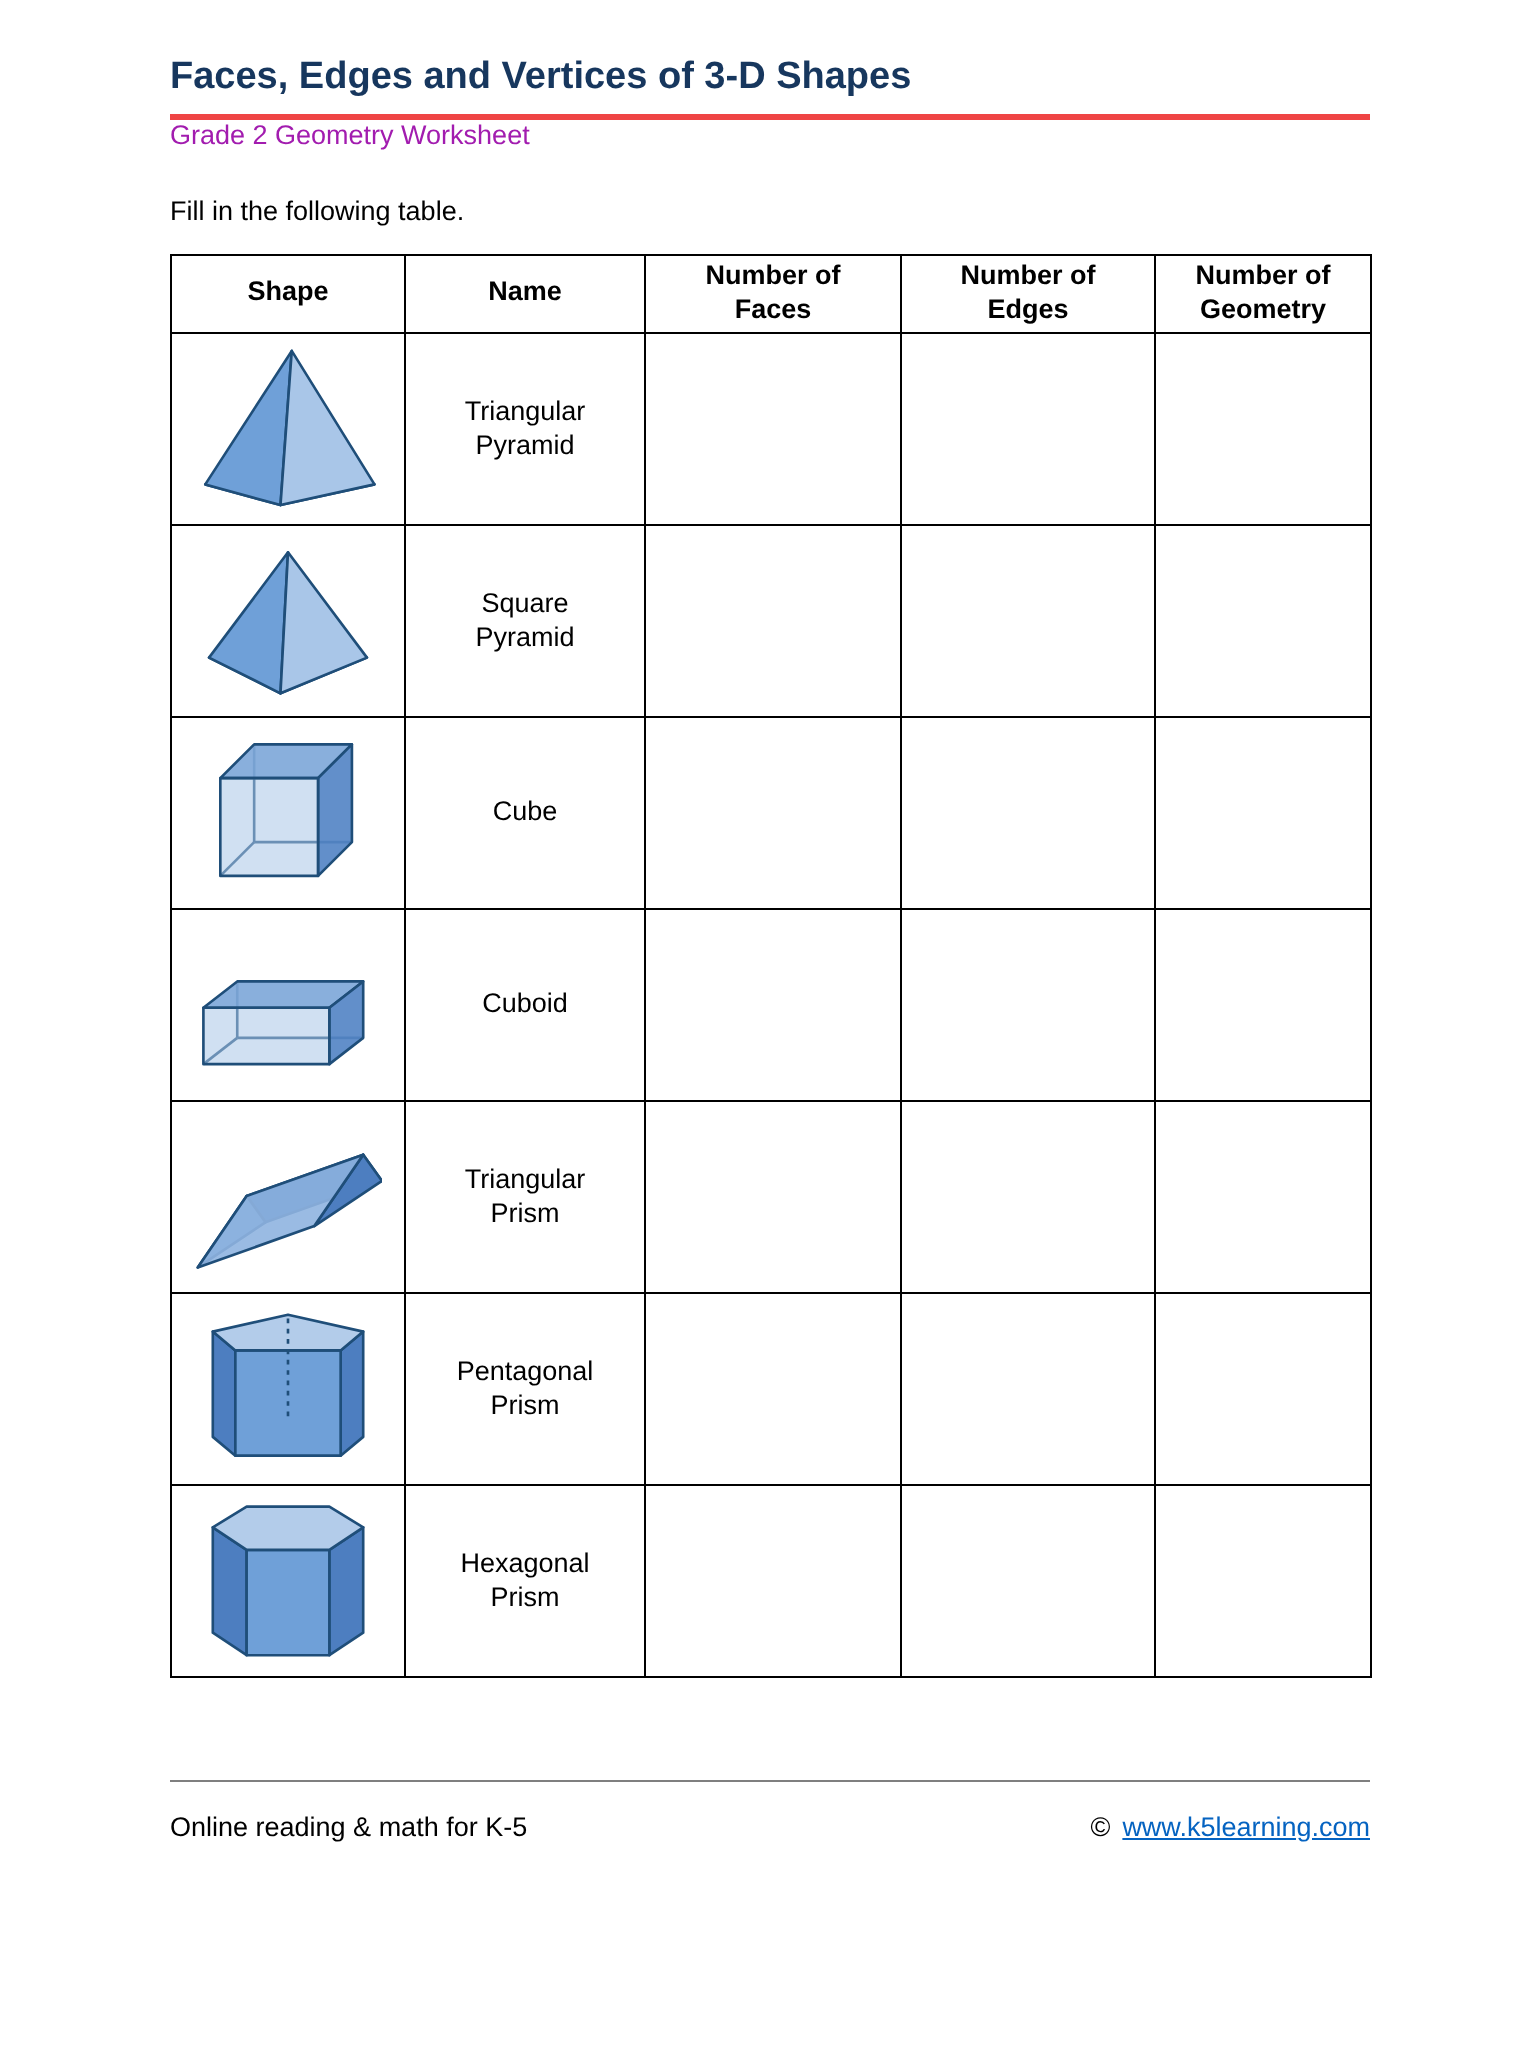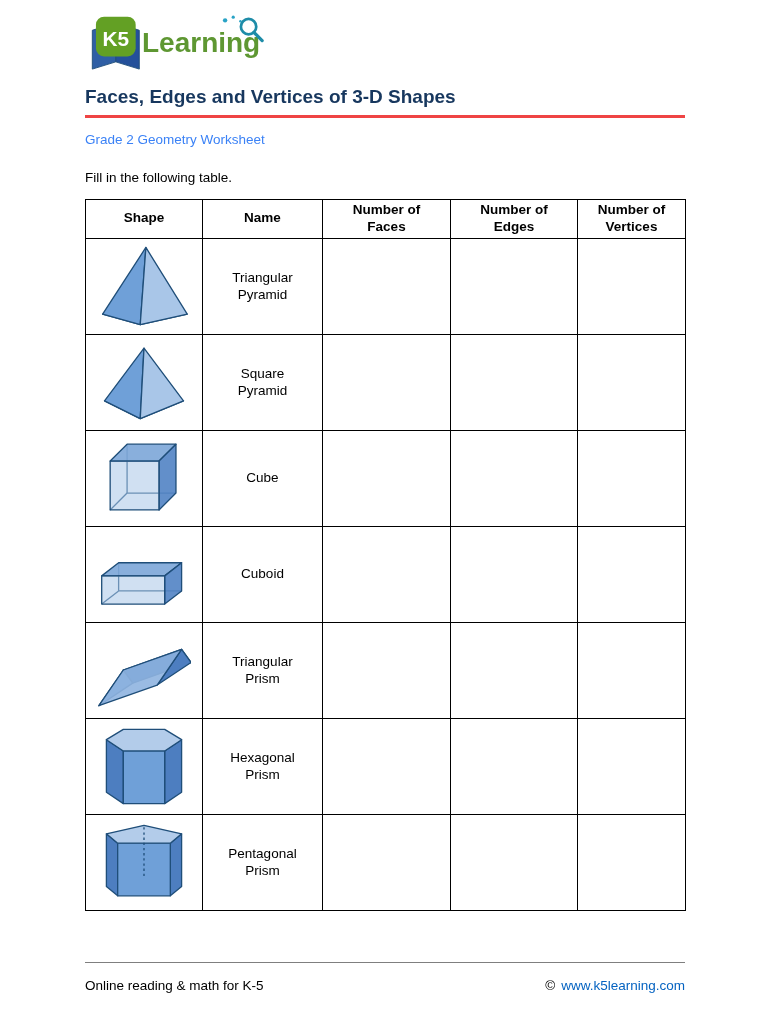--- a/index.html
+++ b/index.html
@@ -20,23 +20,22 @@
   
   .title {
     font-size: 19px;
     font-weight: bold;
     color: #17375E;
     padding-bottom: 7px;
     border-bottom: 3px solid #ef4444;
     margin-top: 16px;
   }
   .subtitle {
-    color: #3b82f6;
-    font-size: 13.5px;
-    margin-top: 14px;
+    color: #a21caf;
+    font-size: 13.5px;
   }
   .instruction {
     font-weight: normal;
     font-size: 13.5px;
     margin: 23px 0 14px 0;
   }
 
   
   table.worksheet {
     border-collapse: collapse;
@@ -64,72 +63,57 @@
   .footer-line { border-top: 1px solid #7f7f7f; margin-top: 51px; }
   .footer-row {
     display: flex;
     justify-content: space-between;
     align-items: baseline;
     padding-top: 15px;
     font-size: 13.5px;
   }
   .site-link {
     color: #0563C1;
+    text-decoration: underline;
     cursor: pointer;
     margin-left: 6px;
   }
 
   
   .shape-cell polygon, .shape-cell line, .shape-cell path {
     stroke: #1F4E79;
     stroke-width: 1.4;
     stroke-linejoin: round;
   }
 </style>
 </head>
 <body>
 
 <div class="page">
 
-  <div class="logo-wrap">
-    <svg class="logo-svg" width="218" height="56" viewBox="0 0 240 62">
-      <path d="M3,18 L29,10 L29,53 L3,61 Z" fill="#2F5FA5" stroke="#1F4E79" stroke-width="1"></path>
-      <path d="M55,18 L29,10 L29,53 L55,61 Z" fill="#24509A" stroke="#1F4E79" stroke-width="1"></path>
-      <rect x="7" y="3" width="44" height="44" rx="9" fill="#63A024"></rect>
-      <text x="29" y="35" text-anchor="middle" font-family="Liberation Sans, sans-serif" font-size="23" font-weight="bold" fill="#ffffff">K5</text>
-      <text x="58" y="42" font-family="Liberation Sans, sans-serif" font-size="31" font-weight="bold" fill="#5E9732">Learning</text>
-      <circle cx="150" cy="7" r="2.4" fill="#29A3C6"></circle>
-      <circle cx="159" cy="3.5" r="1.8" fill="#29A3C6"></circle>
-      <circle cx="167" cy="8" r="1.4" fill="#29A3C6"></circle>
-      <g>
-        <circle cx="176" cy="14" r="8.5" fill="none" stroke="#1E8CA8" stroke-width="3"></circle>
-        <line x1="182" y1="20.5" x2="191" y2="29.5" stroke="#1E8CA8" stroke-width="3.6" stroke-linecap="round"></line>
-      </g>
-    </svg>
-  </div>
 
   <div class="title">Faces, Edges and Vertices of 3-D Shapes</div>
   <div class="subtitle">Grade 2 Geometry Worksheet</div>
   <div class="instruction">Fill in the following table.</div>
 
   <table class="worksheet">
     <colgroup>
       <col style="width:117px">
         <col style="width:120px">
         <col style="width:128px">
         <col style="width:127px">
         <col style="width:108px">
     </colgroup>
     <thead>
       <tr>
         <th>Shape</th>
         <th>Name</th>
         <th>Number of Faces</th>
         <th>Number of Edges</th>
-        <th>Number of Vertices</th>
+        <th>Number of Geometry</th>
       </tr>
     </thead>
     <tbody>
 
       <tr>
         <td class="shape-cell">
           <svg width="94" height="88" viewBox="0 0 100 92">
             <polygon points="6,76 46,87 96,76" fill="#3E6DB5"></polygon>
             <polygon points="52,5 6,76 46,87" fill="#6FA0D8"></polygon>
             <polygon points="52,5 46,87 96,76" fill="#A9C6E8"></polygon>
@@ -202,44 +186,44 @@
         <td class="name-cell">Triangular
 Prism</td>
         <td></td>
         <td></td>
         <td></td>
       </tr>
 
       <tr>
         <td class="shape-cell">
           <svg width="94" height="88" viewBox="0 0 100 92">
-            <polygon points="10,18 28,30 28,86 10,74" fill="#4D7EC0"></polygon>
-            <polygon points="90,18 72,30 72,86 90,74" fill="#4D7EC0"></polygon>
-            <polygon points="28,30 72,30 72,86 28,86" fill="#6FA0D8"></polygon>
-            <polygon points="10,18 28,7 72,7 90,18 72,30 28,30" fill="#B3CCEA"></polygon>
-          </svg>
-        </td>
-        <td class="name-cell">Hexagonal
-Prism</td>
-        <td></td>
-        <td></td>
-        <td></td>
-      </tr>
-
-      <tr>
-        <td class="shape-cell">
-          <svg width="94" height="88" viewBox="0 0 100 92">
             <polygon points="10,16 22,26 22,82 10,72" fill="#4D7EC0"></polygon>
             <polygon points="90,16 78,26 78,82 90,72" fill="#4D7EC0"></polygon>
             <polygon points="22,26 78,26 78,82 22,82" fill="#6FA0D8"></polygon>
             <polygon points="10,16 50,7 90,16 78,26 22,26" fill="#B3CCEA"></polygon>
             <line x1="50" y1="9" x2="50" y2="64" stroke-dasharray="2.5,3" stroke-width="1.1"></line>
           </svg>
         </td>
         <td class="name-cell">Pentagonal
+Prism</td>
+        <td></td>
+        <td></td>
+        <td></td>
+      </tr>
+
+      <tr>
+        <td class="shape-cell">
+          <svg width="94" height="88" viewBox="0 0 100 92">
+            <polygon points="10,18 28,30 28,86 10,74" fill="#4D7EC0"></polygon>
+            <polygon points="90,18 72,30 72,86 90,74" fill="#4D7EC0"></polygon>
+            <polygon points="28,30 72,30 72,86 28,86" fill="#6FA0D8"></polygon>
+            <polygon points="10,18 28,7 72,7 90,18 72,30 28,30" fill="#B3CCEA"></polygon>
+          </svg>
+        </td>
+        <td class="name-cell">Hexagonal
 Prism</td>
         <td></td>
         <td></td>
         <td></td>
       </tr>
 
     </tbody>
   </table>
 
   <div class="footer-line"></div>

